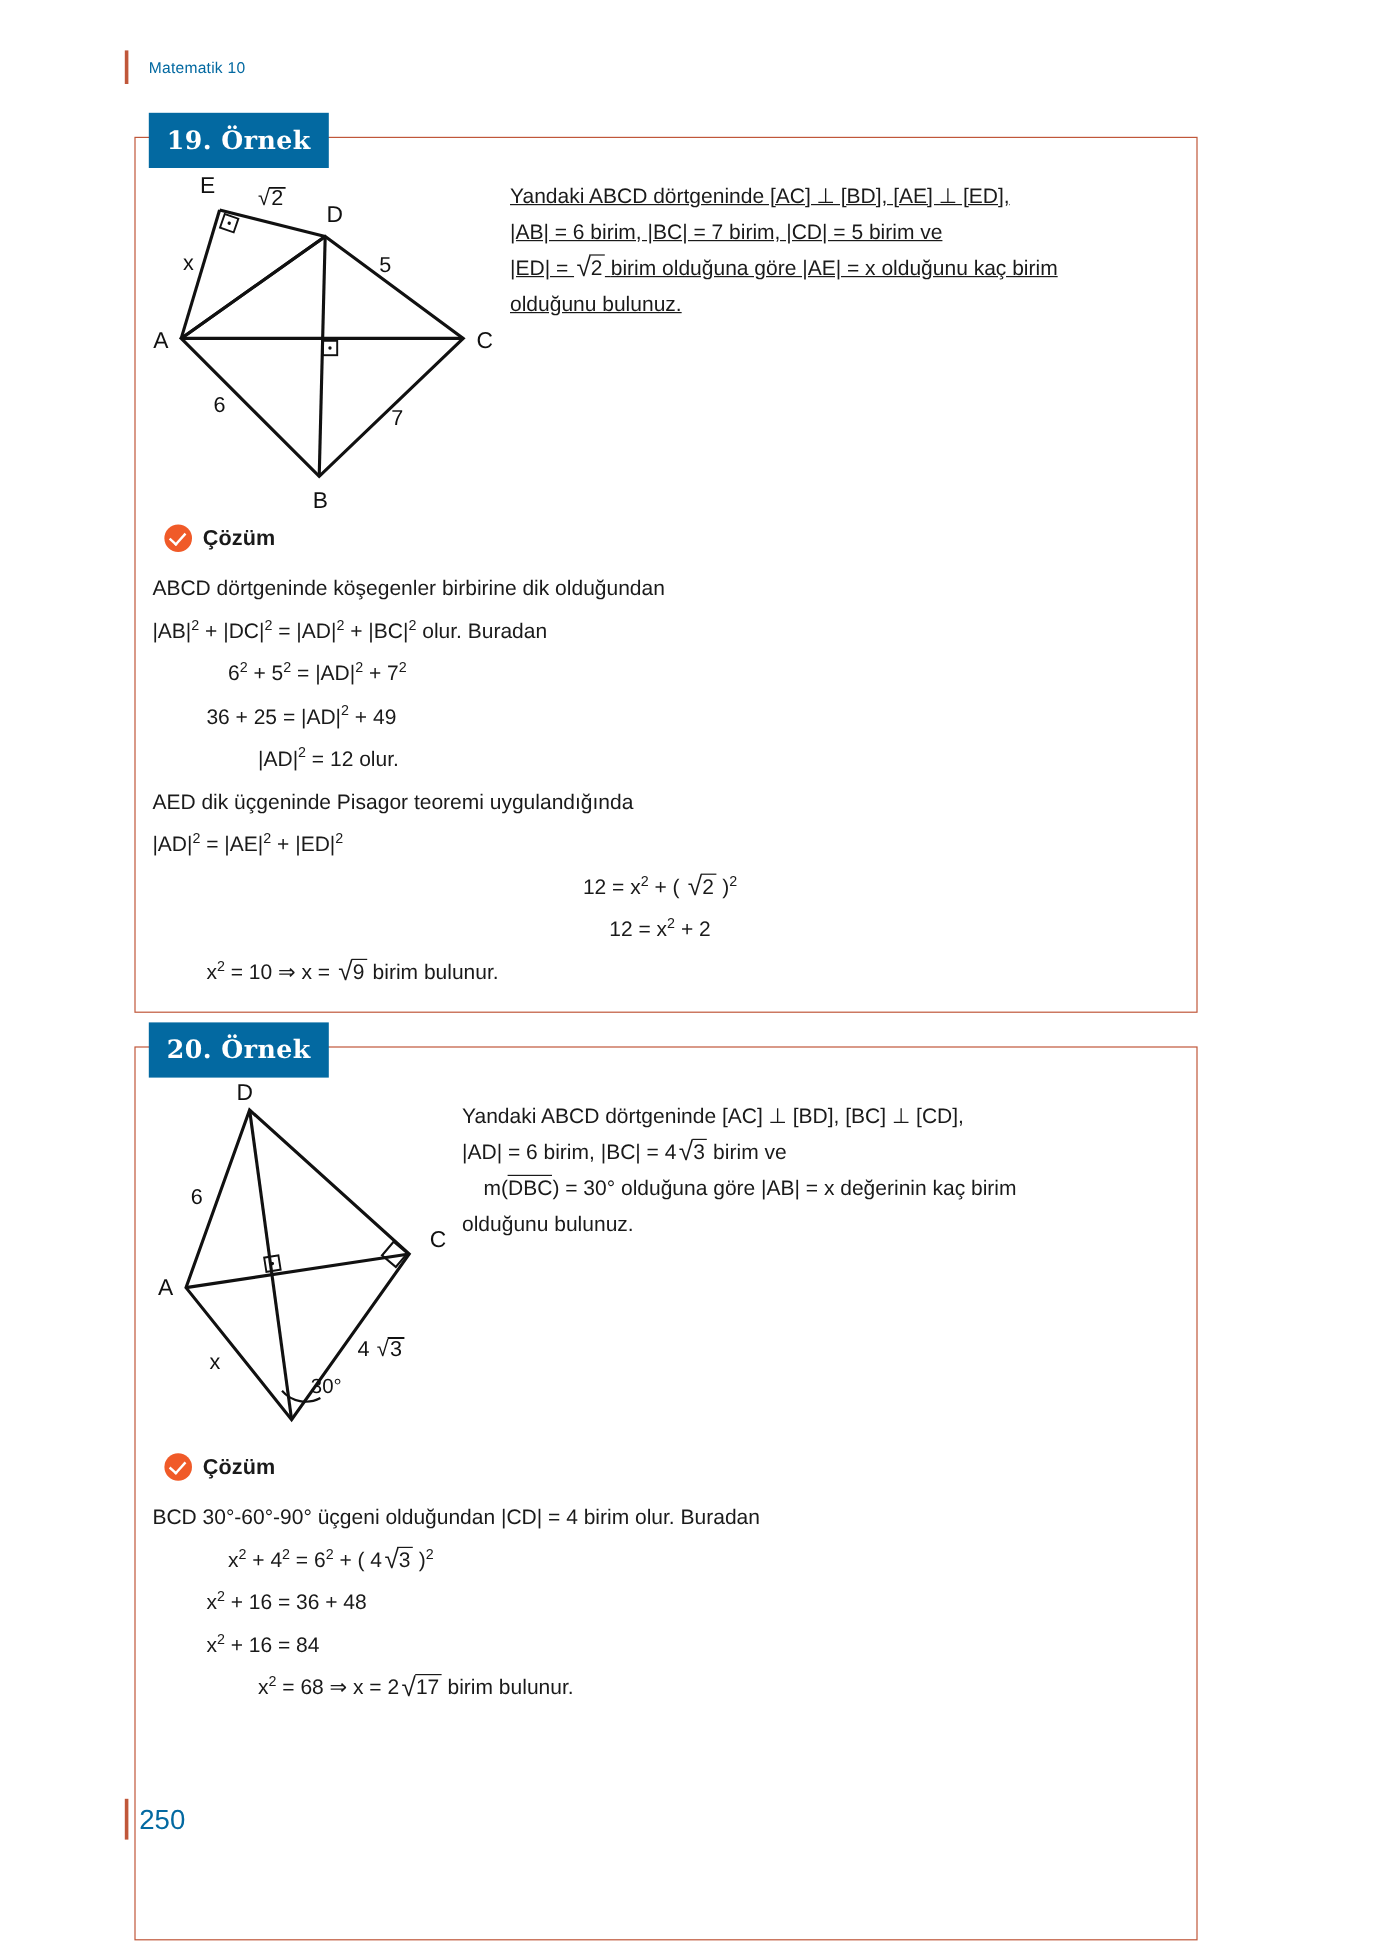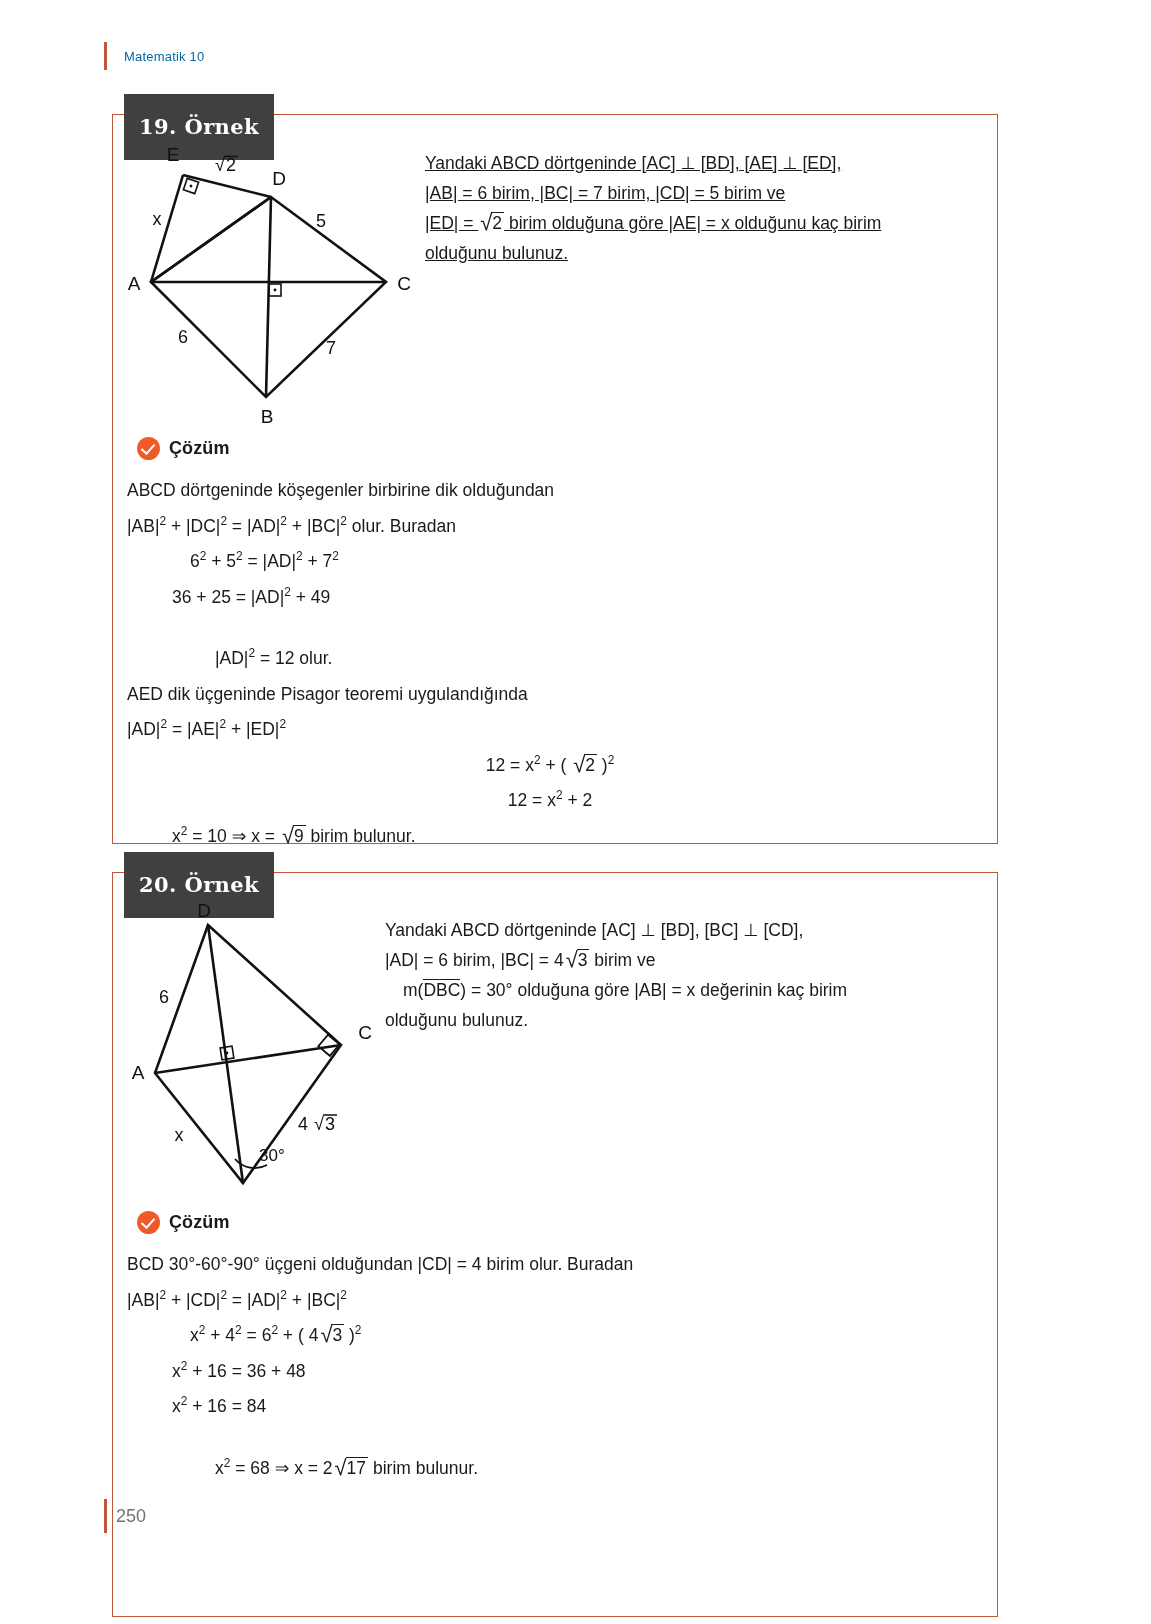--- a/index.html
+++ b/index.html
@@ -46,28 +46,28 @@
     box-sizing: border-box;
     background: #fff;
   }
   #example-19 { top: 114px; height: 730px; }
   #example-20 { top: 872px; height: 745px; }
 
   .example-tab {
     position: absolute;
     left: 11px;
     top: -21px;
-    background: #404040;
+    background: #0369a1;
     color: #ffffff;
     font-family: "DejaVu Serif", serif;
     font-weight: bold;
     font-size: 21px;
     line-height: 42px;
     height: 42px;
-    padding: 12px 15px;
+    padding: 2px 15px;
     letter-spacing: 0.4px;
     white-space: nowrap;
   }
 
   
   .problem-row {
     position: relative;
   }
   .figure {
     position: absolute;
@@ -116,21 +116,21 @@
     position: absolute;
     font-size: 17.5px;
     line-height: 35.5px;
     color: #1a1a1a;
     width: 820px;
   }
   .steps .step { display: block; white-space: nowrap; }
   .i1 { padding-left: 26px; text-align: center; }
   .i2 { padding-left: 45px; }
   .i3 { padding-left: 63px; }
-  .i4 { padding-left: 88px; margin-top: 26px; }
+  .i4 { padding-left: 88px; }
 
   sup { font-size: 0.68em; vertical-align: super; line-height: 0; }
 
   
   .rad {
     display: inline-block;
     position: relative;
     padding-left: 2px;
     white-space: nowrap;
   }
@@ -156,22 +156,22 @@
     align-items: center;
     height: 34px;
   }
   .footer .rule {
     width: 3px;
     height: 34px;
     background: #c0573a;
     margin-right: 9px;
   }
   .footer .pageno {
-    font-size: 18px;
-    color: #737373;
+    font-size: 23px;
+    color: #0369a1;
   }
 
   svg text { font-family: "Liberation Sans", sans-serif; fill: #111; }
 </style>
 </head>
 <body>
 
 <div class="runhead">
   <div class="rule"></div>
   <div class="label">Matematik 10</div>
@@ -331,23 +331,20 @@
   </div>
 
   <div class="solution-head" style="left:24px; top:338px;">
     <div class="check-badge"></div>
     <div class="label">Çözüm</div>
   </div>
 
   <div class="steps" style="left:14px; top:374px;">
     <span class="step">BCD 30°-60°-90° üçgeni olduğundan |CD| = 4 birim olur. Buradan</span>
 
-    <span class="step">
-      <span>|AB|</span><sup>2</sup><span> + |CD|</span><sup>2</sup><span> = |AD|</span><sup>2</sup><span> + |BC|</span><sup>2</sup>
-    </span>
 
     <span class="step i3">
       <span>x</span><sup>2</sup><span> + 4</span><sup>2</sup><span> = 6</span><sup>2</sup><span> + ( 4</span><span class="rad"><span class="sym">√</span><span class="val">3</span></span><span> )</span><sup>2</sup>
     </span>
 
     <span class="step i2">
       <span>x</span><sup>2</sup><span> + 16 = 36 + 48</span>
     </span>
 
     <span class="step i2">

